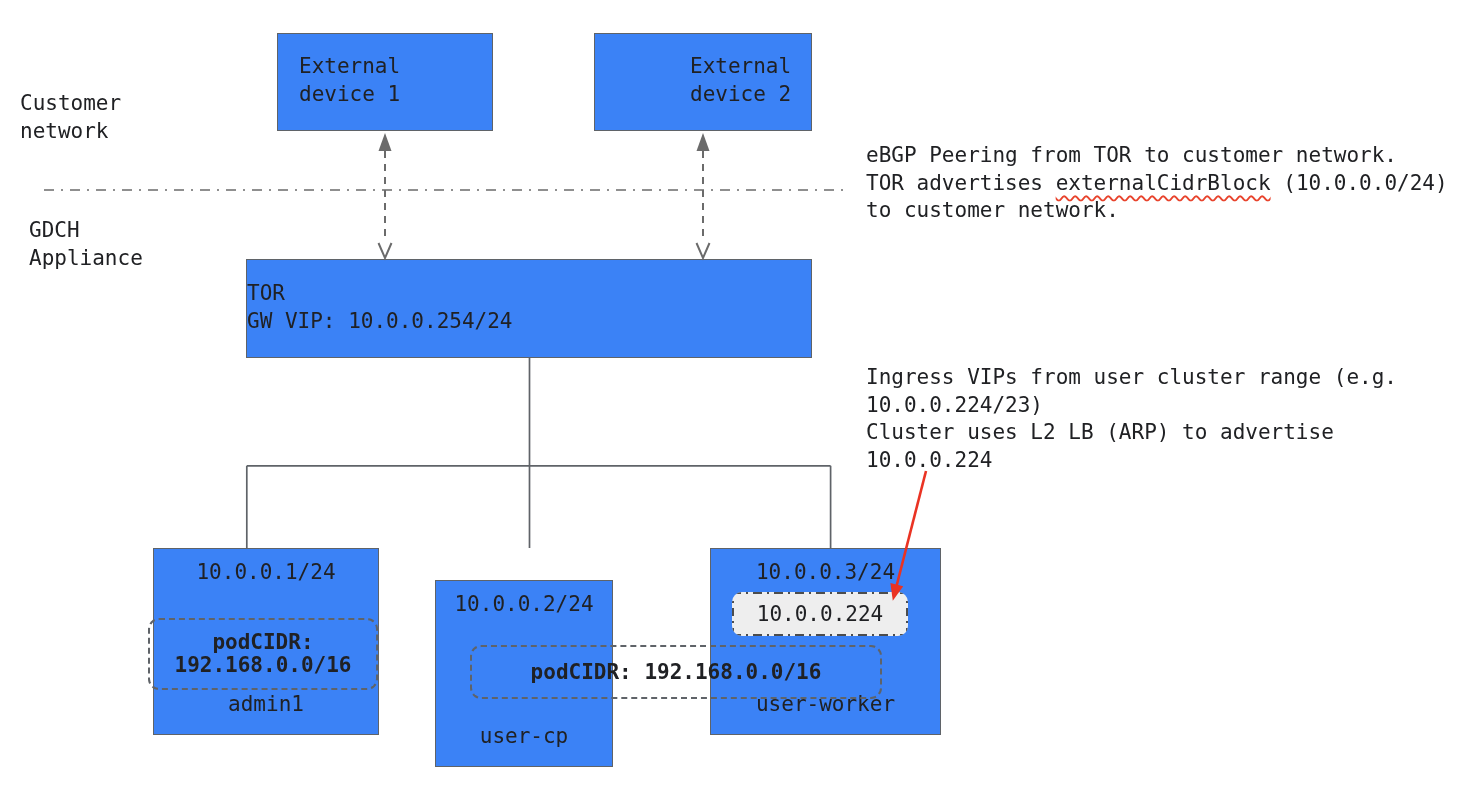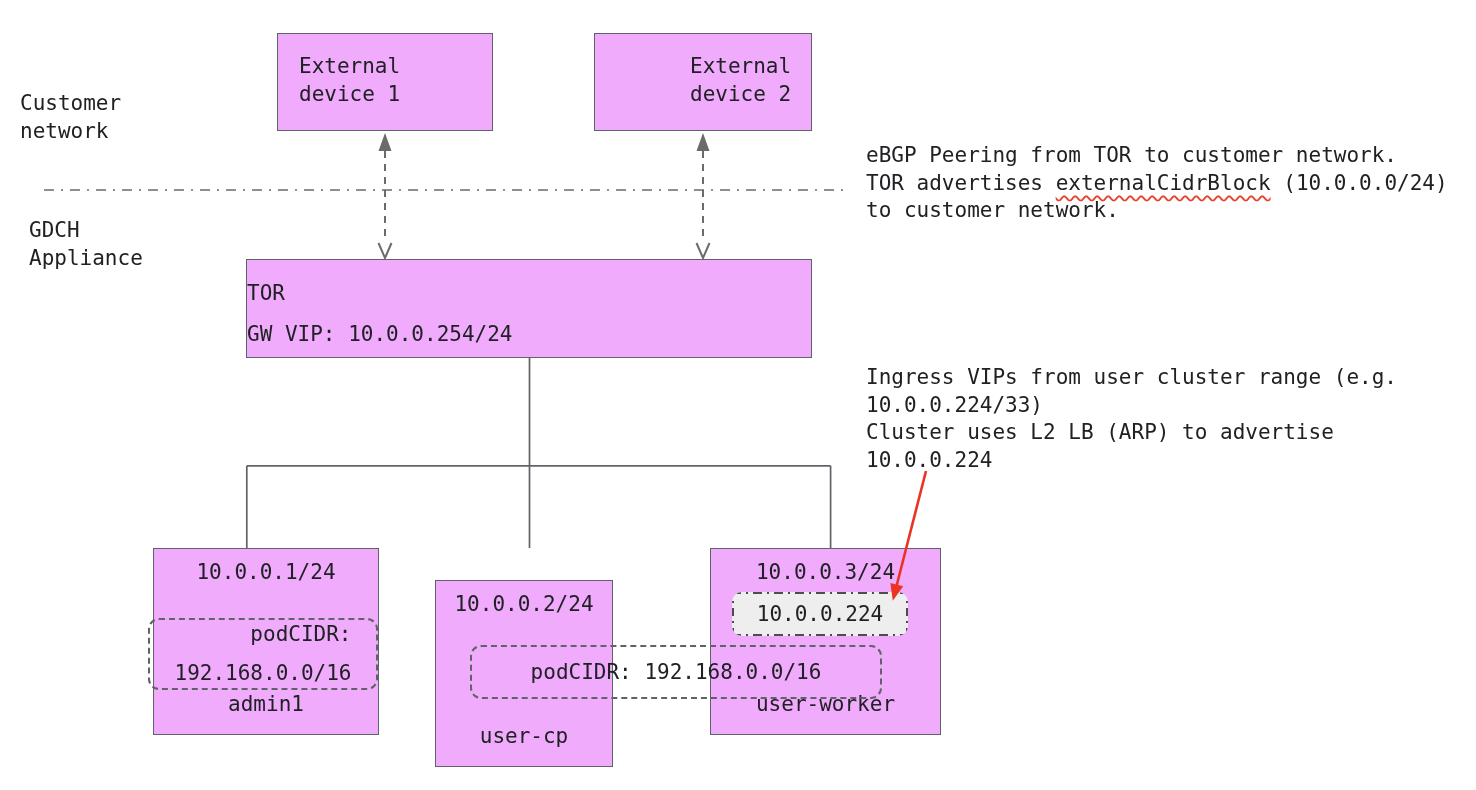--- a/index.html
+++ b/index.html
@@ -19,51 +19,52 @@
   .nowrap { white-space: pre; }
 
   
   #customer-label { left: 20px; top: 89px; }
   #gdch-label     { left: 29px; top: 216px; }
 
   
   .box {
     position: absolute;
     border: 1.7px solid #5f6368;
-    background: #f0abfc;
+    background: #3b82f6;
     box-sizing: border-box;
   }
   #ext1-box { left: 277px; top: 33px; width: 216px; height: 98px; }
   #ext1-box .box-text { padding: 18px 0 0 21px; display: block; }
   #ext2-box { left: 594px; top: 33px; width: 218px; height: 98px; }
   #ext2-box .box-text { padding: 18px 0 0 95px; display: block; }
 
   #tor-box { left: 246px; top: 259px; width: 566px; height: 99px; text-align: left; }
   #tor-title { display: block; margin-top: 19px; }
-  #tor-vip   { display: block; margin-top: 13px; }
+  #tor-vip   { display: block; }
 
   .node-box { position: absolute; top: 548px; height: 187px; }
   #admin1-box      { left: 153px; width: 226px; }
   #user-cp-box     { left: 435px; width: 178px; margin-top: 32px; }
   #user-worker-box { left: 710px; width: 231px; }
   .node-ip   { position: absolute; top: 9px;  left: 0; width: 100%; text-align: center; }
   .node-name { position: absolute; bottom: 16px; left: 0; width: 100%; text-align: center; }
 
   
   .pod-rect {
     position: absolute;
     border: 2px dashed #5f6368;
     border-radius: 11px;
     box-sizing: border-box;
     background: transparent;
     display: flex;
     align-items: center;
     justify-content: center;
-    text-align: right;
-    line-height: 39px;
+    text-align: center;
+    line-height: 23px;
+    font-weight: bold;
   }
   #admin-pod-rect  { left: 148px; top: 618px; width: 230px; height: 72px; }
   #shared-pod-rect { left: 470px; top: 645px; width: 412px; height: 54px; }
 
   
   #vip-pill {
     position: absolute;
     left: 732px; top: 592px; width: 176px; height: 44px;
     border: 2px dashed #4d4d4d;
     border-style: dashed;
@@ -141,21 +142,21 @@
   <div id="vip-pill">
     <span>10.0.0.224</span>
   </div>
 
   <div id="ebgp-note" class="annotation">
     <div class="nowrap">eBGP Peering from TOR to customer network.</div>
     <div class="nowrap"><span>TOR advertises </span><span class="squiggle">externalCidrBlock</span><span> (10.0.0.0/24)</span></div>
     <div class="nowrap">to customer network.</div>
   </div>
   <div id="ingress-note" class="annotation pre">Ingress VIPs from user cluster range (e.g.
-10.0.0.224/33)
+10.0.0.224/23)
 Cluster uses L2 LB (ARP) to advertise
 10.0.0.224</div>
 
   <svg id="connector-layer" width="1476" height="790" viewBox="0 0 1476 790">
 
     <line x1="44" y1="190" x2="848" y2="190" stroke="#6b6b6b" stroke-width="1.7" stroke-dasharray="10 7 2 7"></line>
 
     <line x1="385" y1="151" x2="385" y2="241" stroke="#6b6b6b" stroke-width="2" stroke-dasharray="7 6"></line>
     <polygon points="385,133 378.5,151 391.5,151" fill="#6b6b6b"></polygon>
     <polyline points="378.5,243 385,258 391.5,243" fill="none" stroke="#6b6b6b" stroke-width="2"></polyline>

